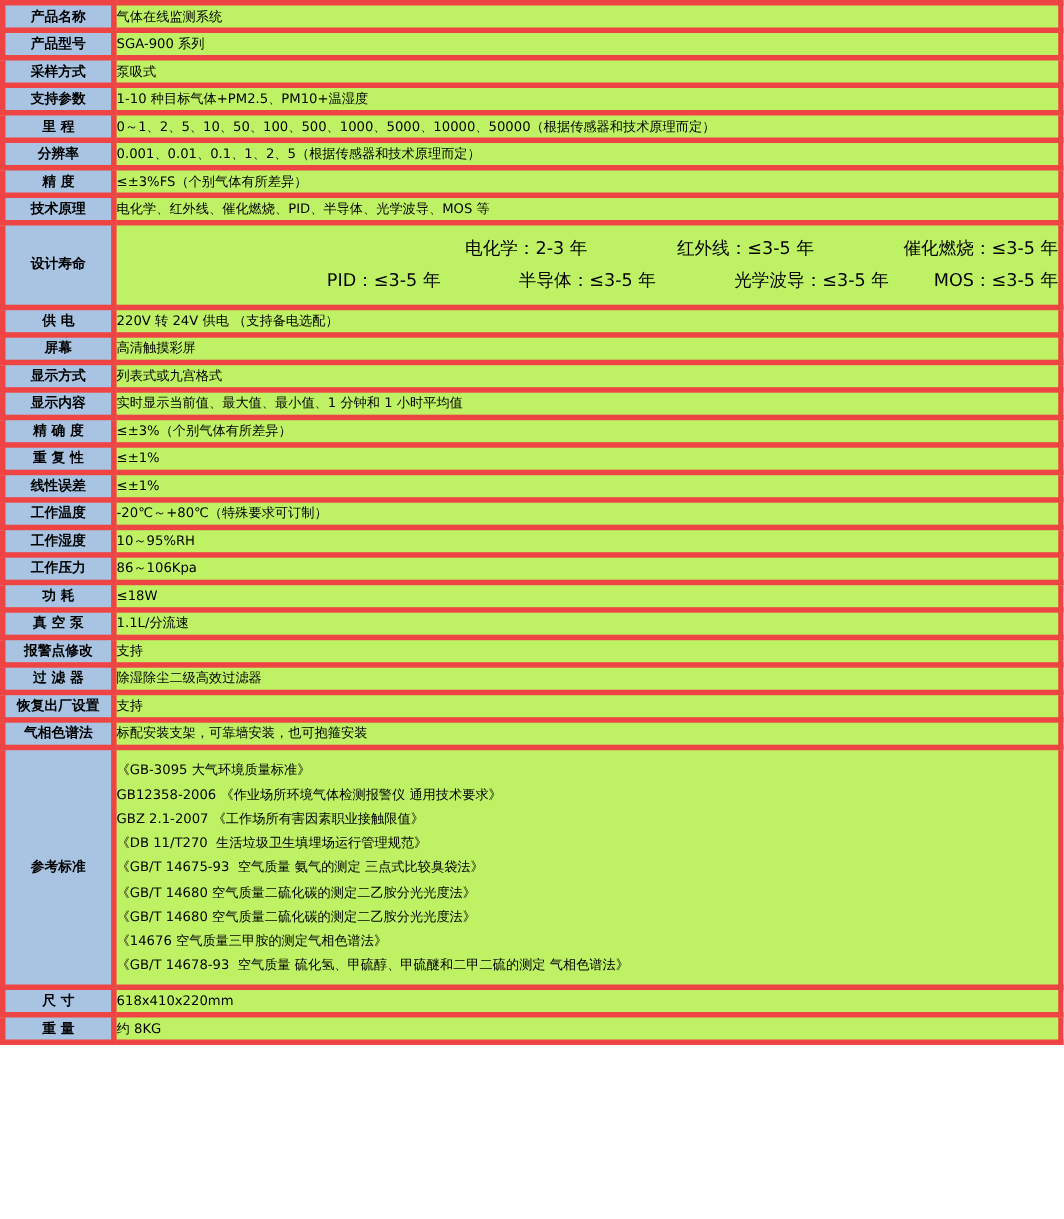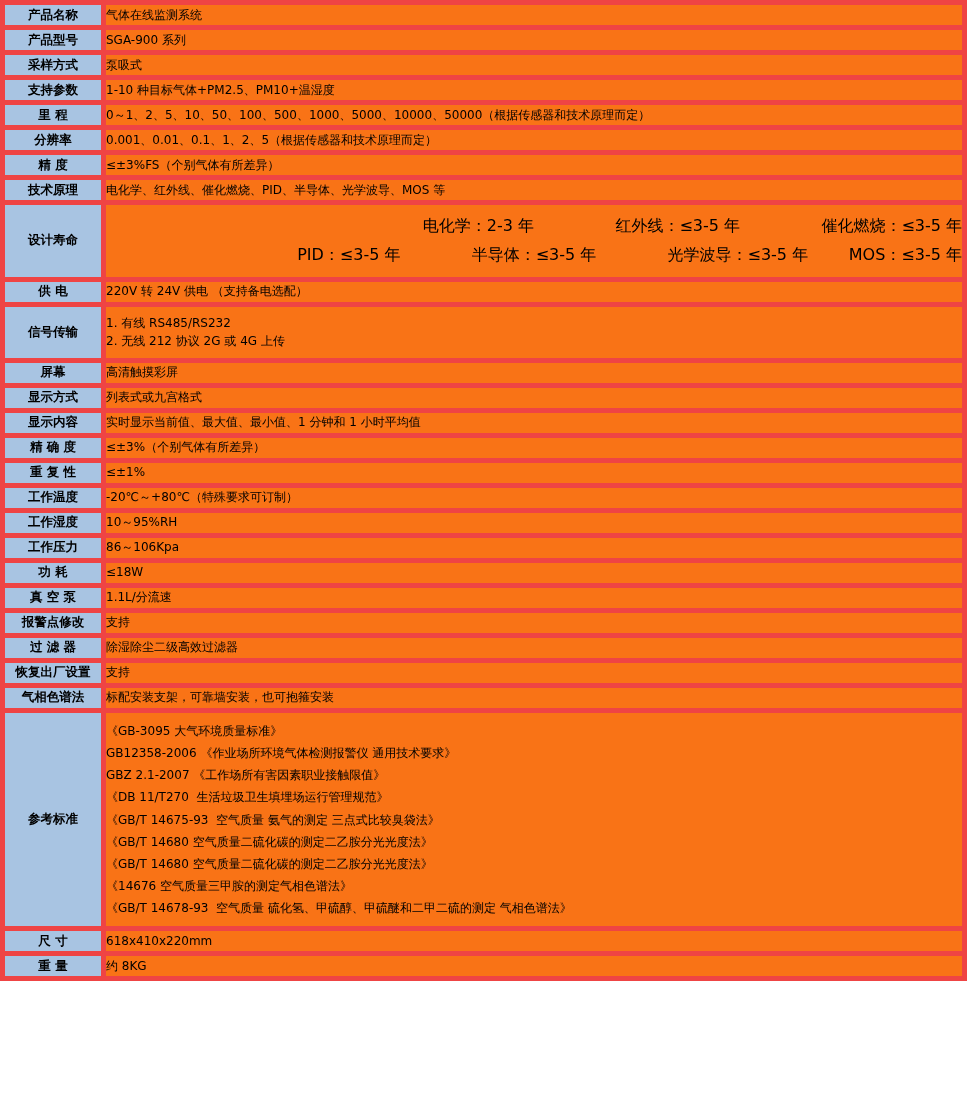--- a/index.html
+++ b/index.html
@@ -31,21 +31,21 @@
     width: 96px;
     background: #a8c4e2;
     text-align: center;
     font-weight: bold;
     font-size: 12.5px;
     color: #000;
     padding: 6px 2px;
     line-height: 1.5;
   }
   td.value {
-    background: #f97316;
+    background: #bef264;
     padding: 6px 8px;
     font-size: 12px;
     line-height: 1.55;
     color: #000;
   }
   .row-h32 td { height: 20px; }
   .multiline .line {
     display: block;
     white-space: pre;
   }
@@ -109,44 +109,41 @@
           <td class="value tall multiline">
             <span class="lifespan">电化学：2-3 年                红外线：≤3-5 年                催化燃烧：≤3-5 年</span>
             <span class="lifespan">PID：≤3-5 年              半导体：≤3-5 年              光学波导：≤3-5 年        MOS：≤3-5 年</span>
           </td>
         </tr>
         <tr class="row-h32">
           <td class="label">供    电</td>
           <td class="value">220V 转 24V 供电 （支持备电选配）</td>
         </tr>
         <tr class="row-h32">
-          <td class="label">信号传输</td>
-          <td class="value tall multiline">
-            <span class="line">1. 有线 RS485/RS232</span>
-            <span class="line">2. 无线 212 协议 2G 或 4G 上传</span>
-          </td>
-        </tr>
-        <tr class="row-h32">
           <td class="label">屏幕</td>
           <td class="value">高清触摸彩屏</td>
         </tr>
         <tr class="row-h32">
           <td class="label">显示方式</td>
           <td class="value">列表式或九宫格式</td>
         </tr>
         <tr class="row-h32">
           <td class="label">显示内容</td>
           <td class="value">实时显示当前值、最大值、最小值、1 分钟和 1 小时平均值</td>
         </tr>
         <tr class="row-h32">
           <td class="label">精 确 度</td>
           <td class="value">≤±3%（个别气体有所差异）</td>
         </tr>
         <tr class="row-h32">
           <td class="label">重 复 性</td>
+          <td class="value">≤±1%</td>
+        </tr>
+        <tr class="row-h32">
+          <td class="label">线性误差</td>
           <td class="value">≤±1%</td>
         </tr>
         <tr class="row-h32">
           <td class="label">工作温度</td>
           <td class="value">-20℃～+80℃（特殊要求可订制）</td>
         </tr>
         <tr class="row-h32">
           <td class="label">工作湿度</td>
           <td class="value">10～95%RH</td>
         </tr>

